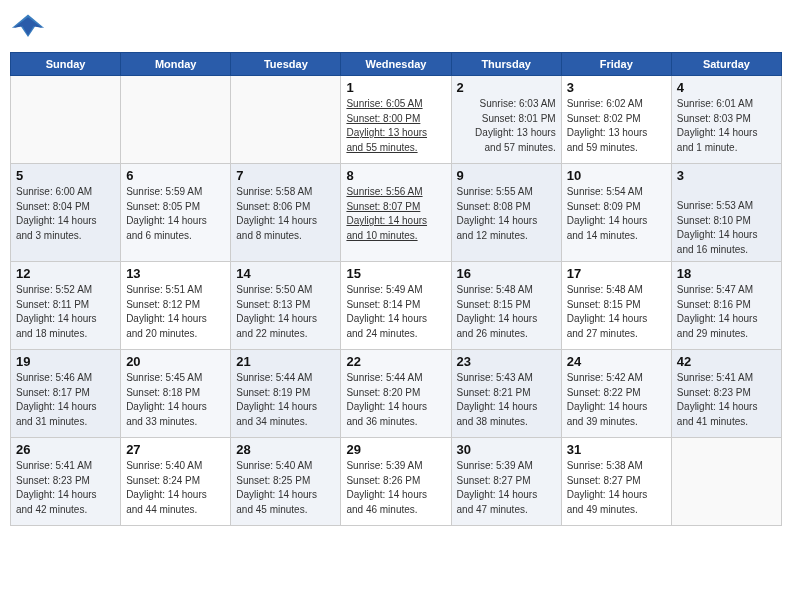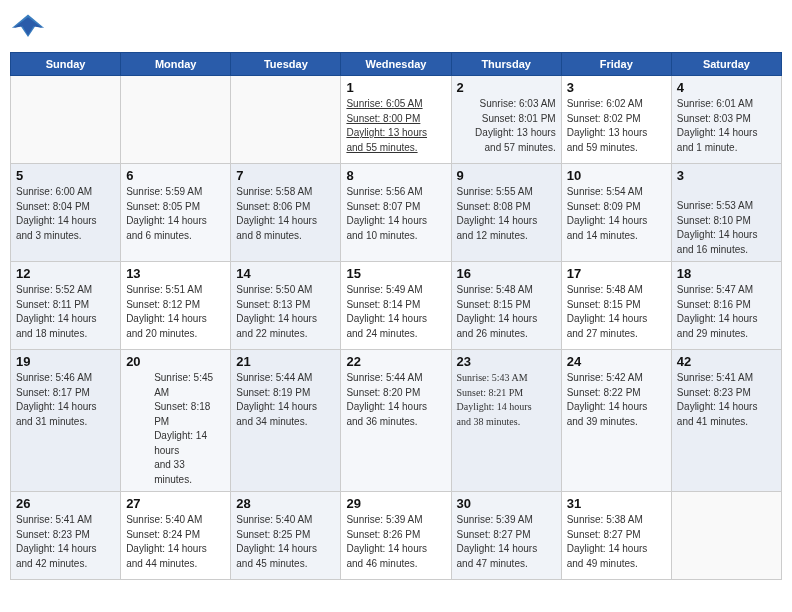--- a/index.html
+++ b/index.html
@@ -174,21 +174,21 @@
         </td>
         <td>
           <span class="day-num">7</span>
           <div class="cell-info" style="white-space: pre-line;">Sunrise: 5:58 AM
 Sunset: 8:06 PM
 Daylight: 14 hours
 and 8 minutes.</div>
         </td>
         <td>
           <span class="day-num">8</span>
-          <div class="cell-info" style="white-space: pre-line;">Sunrise: 5:56 AM
+          <div class="cell-info" style="white-space: pre-line; text-decoration: underline;">Sunrise: 5:56 AM
 Sunset: 8:07 PM
 Daylight: 14 hours
 and 10 minutes.</div>
         </td>
         <td>
           <span class="day-num">9</span>
           <div class="cell-info" style="white-space: pre-line;">Sunrise: 5:55 AM
 Sunset: 8:08 PM
 Daylight: 14 hours
 and 12 minutes.</div>
@@ -262,42 +262,42 @@
       <tr>
         <td>
           <span class="day-num">19</span>
           <div class="cell-info" style="white-space: pre-line;">Sunrise: 5:46 AM
 Sunset: 8:17 PM
 Daylight: 14 hours
 and 31 minutes.</div>
         </td>
         <td>
           <span class="day-num">20</span>
-          <div class="cell-info" style="white-space: pre-line; margin-left: 28px;">Sunrise: 5:45 AM
+          <div class="cell-info" style="white-space: pre-line;">Sunrise: 5:45 AM
 Sunset: 8:18 PM
 Daylight: 14 hours
 and 33 minutes.</div>
         </td>
         <td>
           <span class="day-num">21</span>
           <div class="cell-info" style="white-space: pre-line;">Sunrise: 5:44 AM
 Sunset: 8:19 PM
 Daylight: 14 hours
 and 34 minutes.</div>
         </td>
         <td>
           <span class="day-num">22</span>
           <div class="cell-info" style="white-space: pre-line;">Sunrise: 5:44 AM
 Sunset: 8:20 PM
 Daylight: 14 hours
 and 36 minutes.</div>
         </td>
         <td>
           <span class="day-num">23</span>
-          <div class="cell-info" style="white-space: pre-line; font-family: Liberation Serif, serif;">Sunrise: 5:43 AM
+          <div class="cell-info" style="white-space: pre-line;">Sunrise: 5:43 AM
 Sunset: 8:21 PM
 Daylight: 14 hours
 and 38 minutes.</div>
         </td>
         <td>
           <span class="day-num">24</span>
           <div class="cell-info" style="white-space: pre-line;">Sunrise: 5:42 AM
 Sunset: 8:22 PM
 Daylight: 14 hours
 and 39 minutes.</div>

